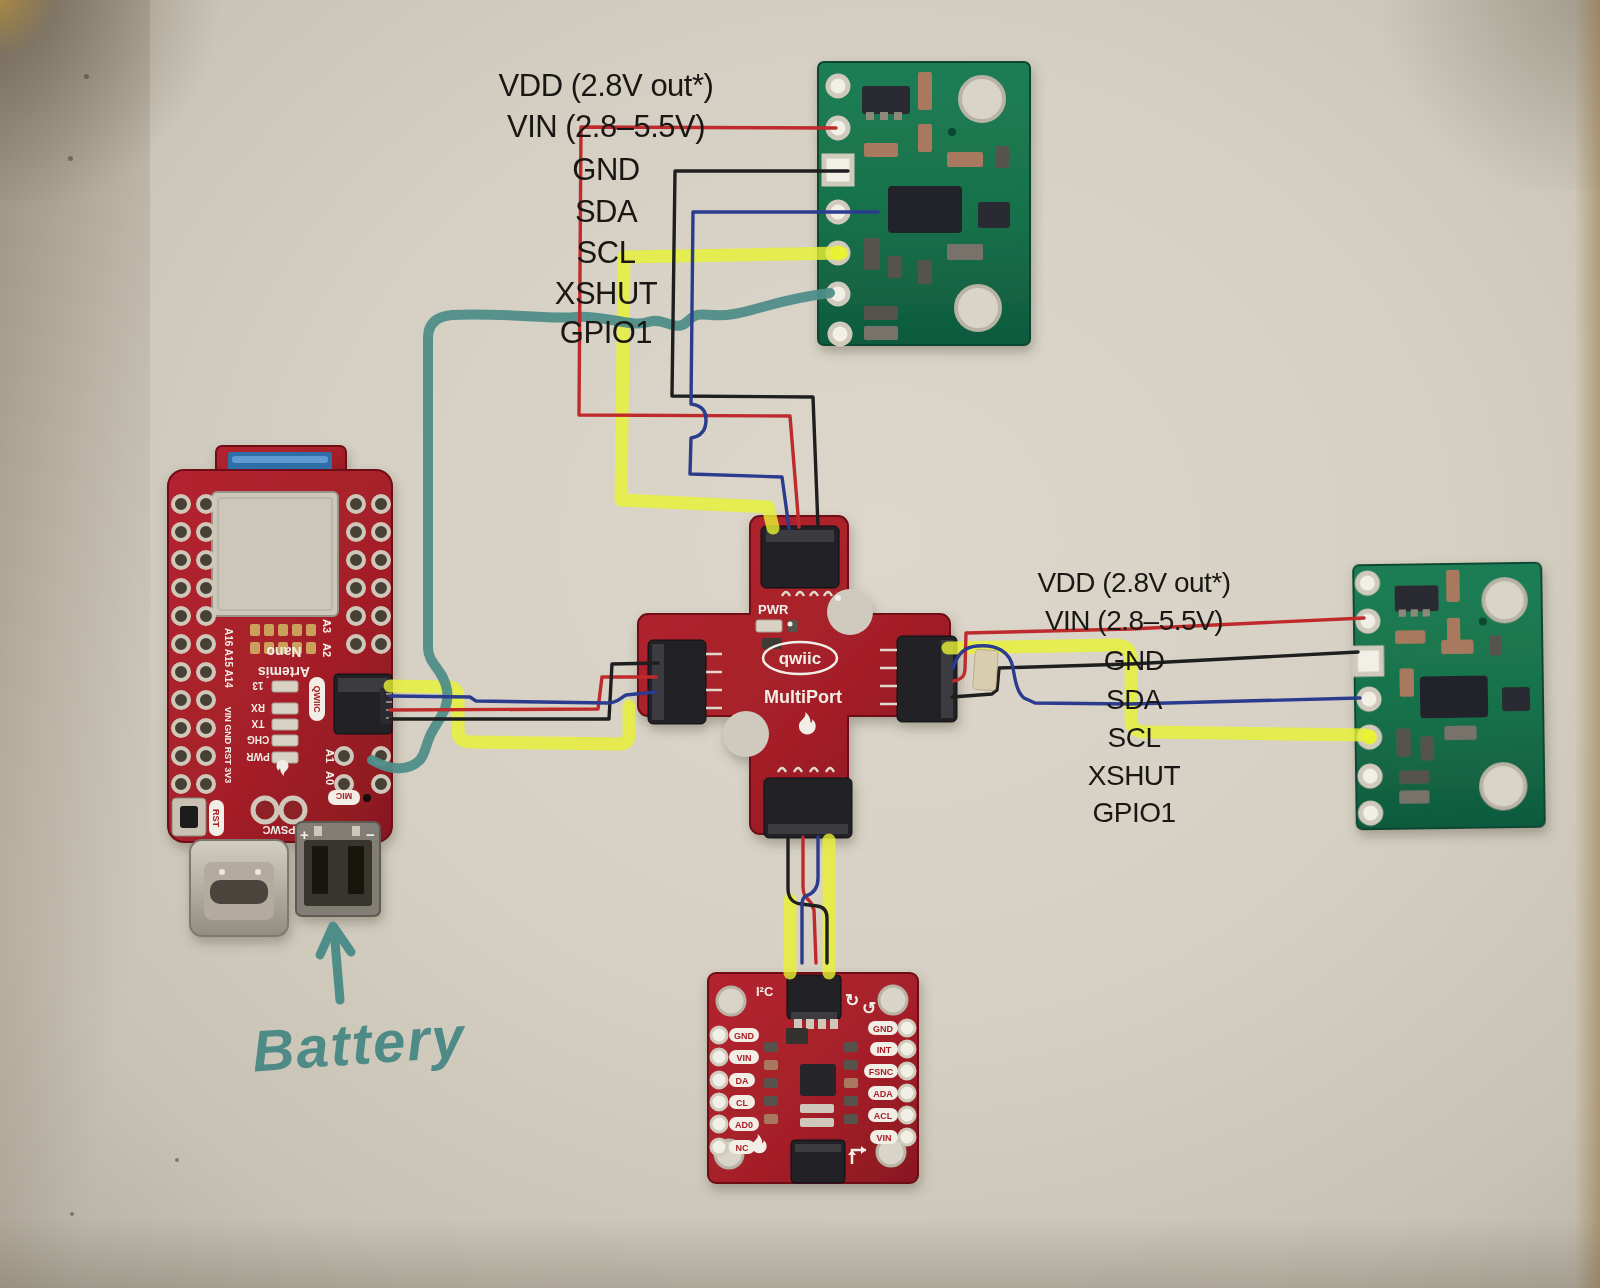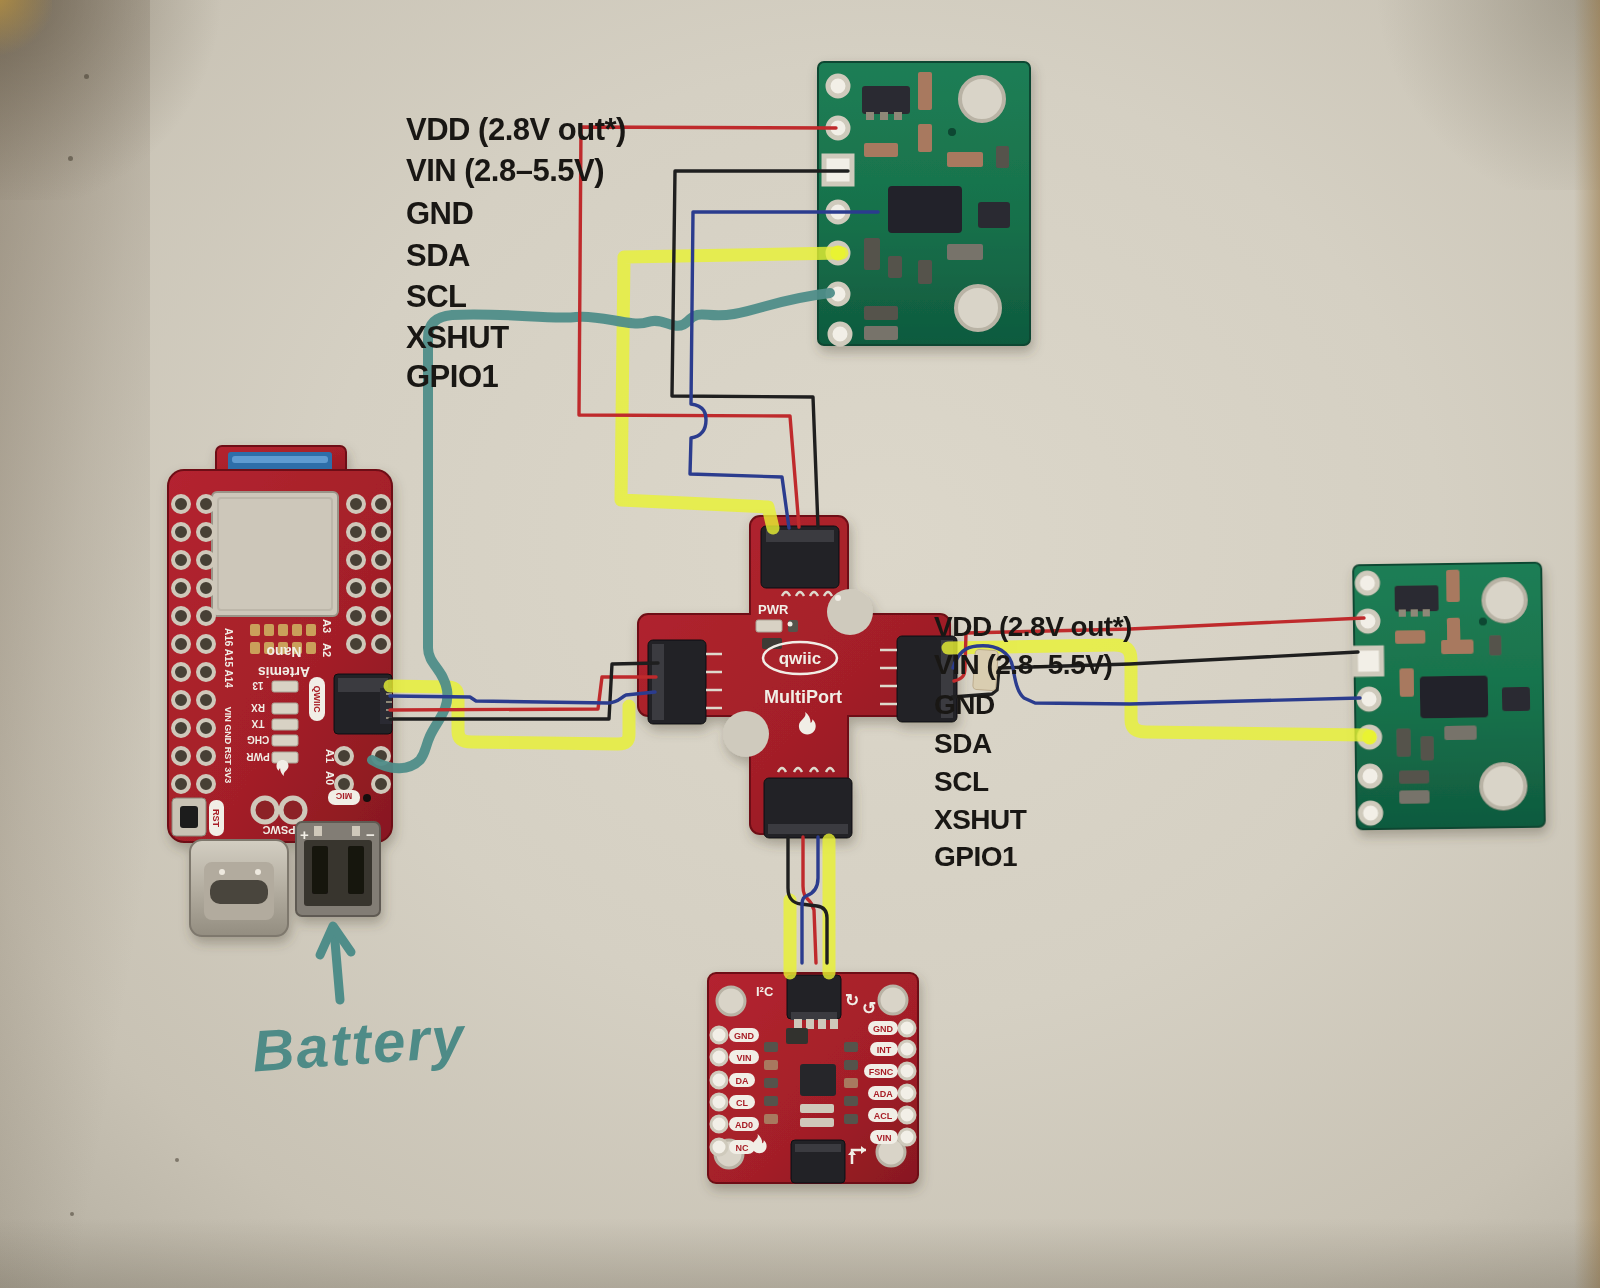--- a/index.html
+++ b/index.html
@@ -15,22 +15,22 @@
     background:radial-gradient(circle at 0 0, rgba(196,154,63,0.8) 0%, rgba(196,154,63,0) 70%);}
   .shade-tr{right:-70px;top:-70px;width:320px;height:260px;
     background:radial-gradient(circle at 80% 20%, rgba(96,88,70,0.40) 0%, rgba(96,88,70,0) 70%);}
   .shade-right{right:0;top:0;width:26px;height:100%;
     background:linear-gradient(270deg, rgba(150,117,66,0.55) 0%, rgba(150,117,66,0) 100%);}
   .shade-bottom{left:0;bottom:0;width:100%;height:70px;
     background:linear-gradient(0deg, rgba(100,92,76,0.28) 0%, rgba(100,92,76,0) 100%);}
   .speck{position:absolute;width:5px;height:5px;border-radius:50%;background:rgba(70,62,50,0.55);}
   svg.layer{position:absolute;left:0;top:0;z-index:2;}
   .labels{position:absolute;left:0;top:0;width:1600px;height:1288px;z-index:5;pointer-events:none;}
-  .pin-label{position:absolute;width:400px;text-align:left;color:#191714;font-weight:700;
-    letter-spacing:-0.5px;white-space:nowrap;margin-top:44px;}
+  .pin-label{position:absolute;width:400px;text-align:center;color:#191714;font-weight:400;
+    letter-spacing:-0.5px;white-space:nowrap;}
   .pin-label.sz-top{font-size:31px;line-height:42px;height:42px;}
   .pin-label.sz-right{font-size:28px;line-height:38px;height:38px;}
   .battery-note{position:absolute;left:252px;top:1010px;color:#4e8b87;font-size:58px;
     font-style:italic;font-weight:700;letter-spacing:2px;transform:rotate(-4deg);}
   .silk{fill:#f1eee6;font-family:"Liberation Sans",sans-serif;font-weight:700;}
   .silkred{fill:#a81f27;font-family:"Liberation Sans",sans-serif;font-weight:700;}
 </style>
 </head>
 <body>
 

